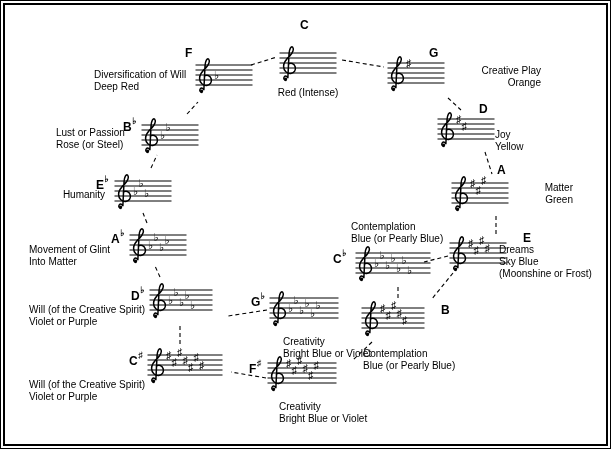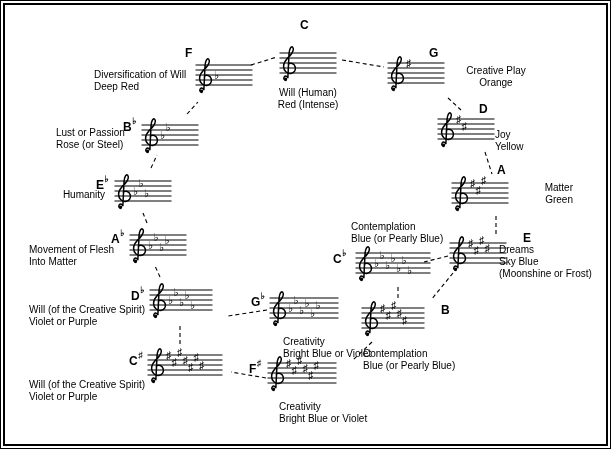--- a/index.html
+++ b/index.html
@@ -63,38 +63,37 @@
     </div>
     <svg class="staff-svg" width="58" height="44" viewBox="0 -12 58 44">
           <line x1="0.5" x2="57.5" y1="0" y2="0" stroke="#000000" stroke-width="1"></line>
           <line x1="0.5" x2="57.5" y1="5" y2="5" stroke="#000000" stroke-width="1"></line>
           <line x1="0.5" x2="57.5" y1="10" y2="10" stroke="#000000" stroke-width="1"></line>
           <line x1="0.5" x2="57.5" y1="15" y2="15" stroke="#000000" stroke-width="1"></line>
           <line x1="0.5" x2="57.5" y1="20" y2="20" stroke="#000000" stroke-width="1"></line>
           <use href="#gclef" x="1" y="-9.6" width="17" height="42"></use>
         </svg>
         <div class="caption" style="left: -26px; top: 46px; width: 110px; text-align: center;">
-          <span class="cap-line">Will (Human)</span>
           <span class="cap-line">Red (Intense)</span>
         </div>
   </div>
       <div class="stave" style="left: 386px; top: 50px;">
     <div class="key-letter" style="left: 42px; top: -4px;">
       <span class="letter">G</span>
     </div>
     <svg class="staff-svg" width="58" height="44" viewBox="0 -12 58 44">
           <line x1="0.5" x2="57.5" y1="0" y2="0" stroke="#000000" stroke-width="1"></line>
           <line x1="0.5" x2="57.5" y1="5" y2="5" stroke="#000000" stroke-width="1"></line>
           <line x1="0.5" x2="57.5" y1="10" y2="10" stroke="#000000" stroke-width="1"></line>
           <line x1="0.5" x2="57.5" y1="15" y2="15" stroke="#000000" stroke-width="1"></line>
           <line x1="0.5" x2="57.5" y1="20" y2="20" stroke="#000000" stroke-width="1"></line>
           <use href="#gclef" x="1" y="-9.6" width="17" height="42"></use>
           <text x="19" y="3.5" class="accidental" fill="#000000">♯</text>
         </svg>
-        <div class="caption" style="left: 64px; top: 14px; width: 90px; text-align: center;">
+        <div class="caption" style="left: 64px; top: 14px; width: 90px; text-align: right;">
           <span class="cap-line">Creative Play</span>
           <span class="cap-line">Orange</span>
         </div>
   </div>
       <div class="stave" style="left: 436px; top: 106px;">
     <div class="key-letter" style="left: 42px; top: -4px;">
       <span class="letter">D</span>
     </div>
     <svg class="staff-svg" width="58" height="44" viewBox="0 -12 58 44">
           <line x1="0.5" x2="57.5" y1="0" y2="0" stroke="#000000" stroke-width="1"></line>
@@ -301,21 +300,21 @@
           <line x1="0.5" x2="57.5" y1="10" y2="10" stroke="#000000" stroke-width="1"></line>
           <line x1="0.5" x2="57.5" y1="15" y2="15" stroke="#000000" stroke-width="1"></line>
           <line x1="0.5" x2="57.5" y1="20" y2="20" stroke="#000000" stroke-width="1"></line>
           <use href="#gclef" x="1" y="-9.6" width="17" height="42"></use>
           <text x="19" y="13.5" class="accidental" fill="#000000">♭</text>
           <text x="24.5" y="6" class="accidental" fill="#000000">♭</text>
           <text x="30" y="16" class="accidental" fill="#000000">♭</text>
           <text x="35.5" y="8.5" class="accidental" fill="#000000">♭</text>
         </svg>
         <div class="caption" style="left: -100px; top: 21px; width: 100px; text-align: left;">
-          <span class="cap-line">Movement of Flesh</span>
+          <span class="cap-line">Movement of Glint</span>
           <span class="cap-line">Into Matter</span>
         </div>
   </div>
       <div class="stave" style="left: 113px; top: 168px;">
     <div class="key-letter" style="left: -18px; top: 6px;">
       <span class="letter">E</span><sup class="mark">♭</sup>
     </div>
     <svg class="staff-svg" width="58" height="44" viewBox="0 -12 58 44">
           <line x1="0.5" x2="57.5" y1="0" y2="0" stroke="#000000" stroke-width="1"></line>
           <line x1="0.5" x2="57.5" y1="5" y2="5" stroke="#000000" stroke-width="1"></line>

